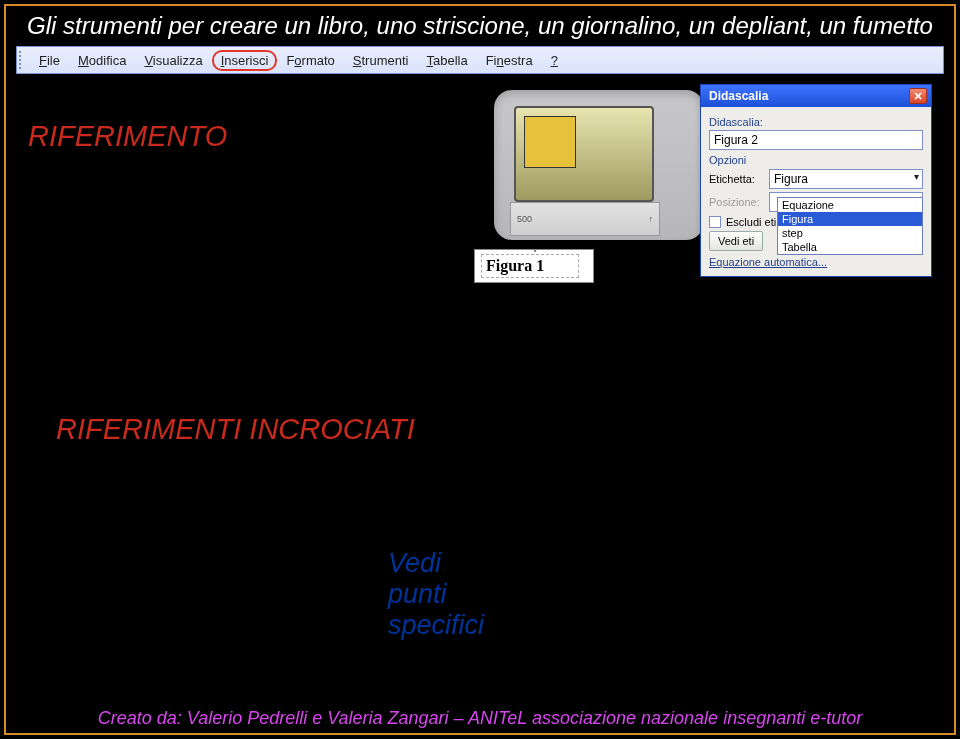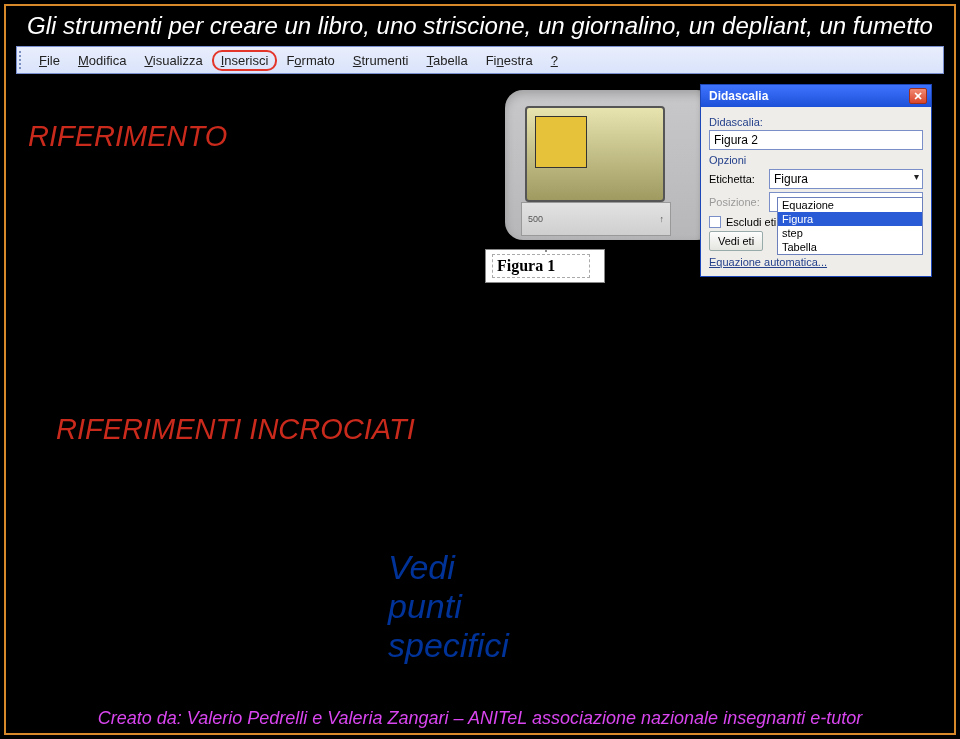--- a/index.html
+++ b/index.html
@@ -93,21 +93,21 @@
   }
   .left-col .para.indent { max-width: 460px; }
   .left-col .row2 { margin-top: 26px; }
   .left-col .riferimenti2 {
     color: #ca2a1c;
     font-size: 29px;
     font-style: italic;
   }
   .left-col .vedi {
     color: #039;
-    font-size: 34px;
+    font-size: 27px;
     font-style: italic;
     margin-left: 360px;
     margin-top: 2px;
   }
   .right-col {
     width: 420px;
     position: relative;
     font-family: Tahoma, Arial, sans-serif;
     font-size: 11px;
     color: #000;

